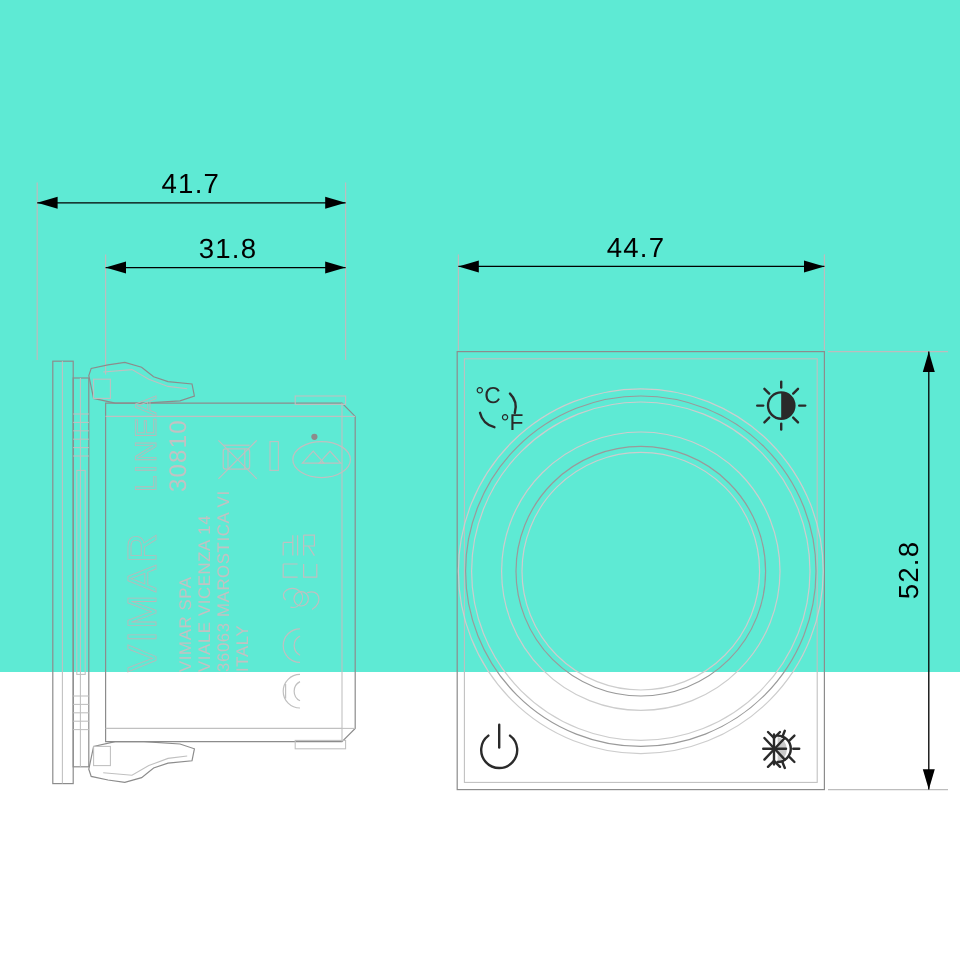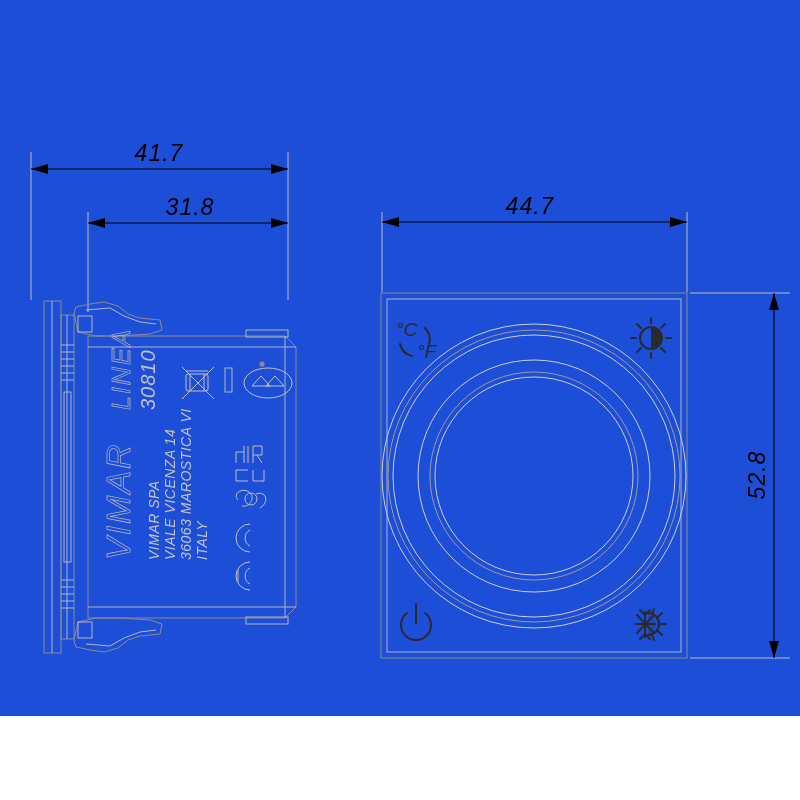--- a/index.html
+++ b/index.html
@@ -10,23 +10,22 @@
   }
   body {
     width: 800px;
     height: 800px;
     overflow: hidden;
     font-family: "Liberation Sans", sans-serif;
   }
   #sheet {
     position: relative;
     width: 800px;
-    height: 716px;
-    background: #1d4ed8;
-    font-style: italic;
+    height: 560px;
+    background: #5eead4;
   }
   #drawing {
     position: absolute;
     left: 0;
     top: 0;
     width: 800px;
     height: 800px;
     display: block;
   }
   .dim-text {

